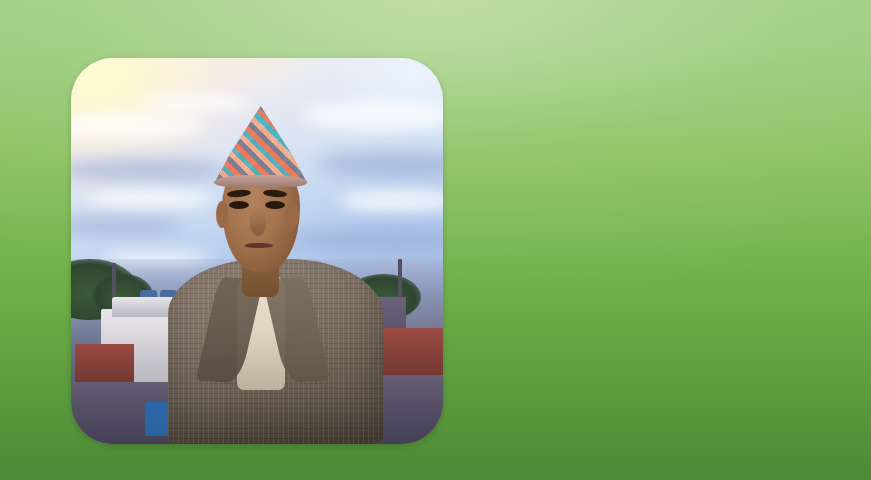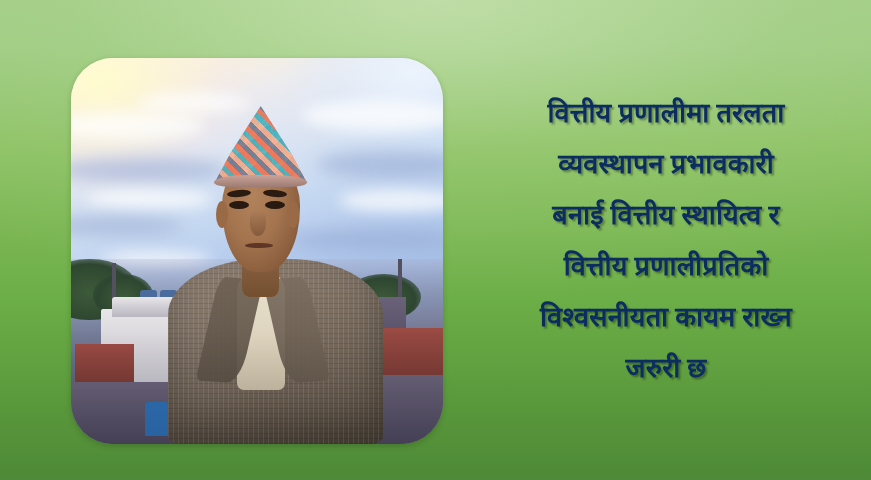--- a/index.html
+++ b/index.html
@@ -367,22 +367,14 @@
     <div class="eye r"></div>
     <div class="nose"></div>
     <div class="mouth"></div>
     <div class="topi"></div>
     <div class="topi-tex"></div>
     <div class="topi-brim"></div>
 
     <div class="photo-shade"></div>
   </div>
 
-  <div id="headline">
-    <span class="hl">वित्तीय प्रणालीमा तरलता</span>
-    <span class="hl">व्यवस्थापन प्रभावकारी</span>
-    <span class="hl">बनाई वित्तीय स्थायित्व र</span>
-    <span class="hl">वित्तीय प्रणालीप्रतिको</span>
-    <span class="hl">विश्वसनीयता कायम राख्न</span>
-    <span class="hl">जरुरी छ</span>
-  </div>
 
 </div>
 
 </body></html>

